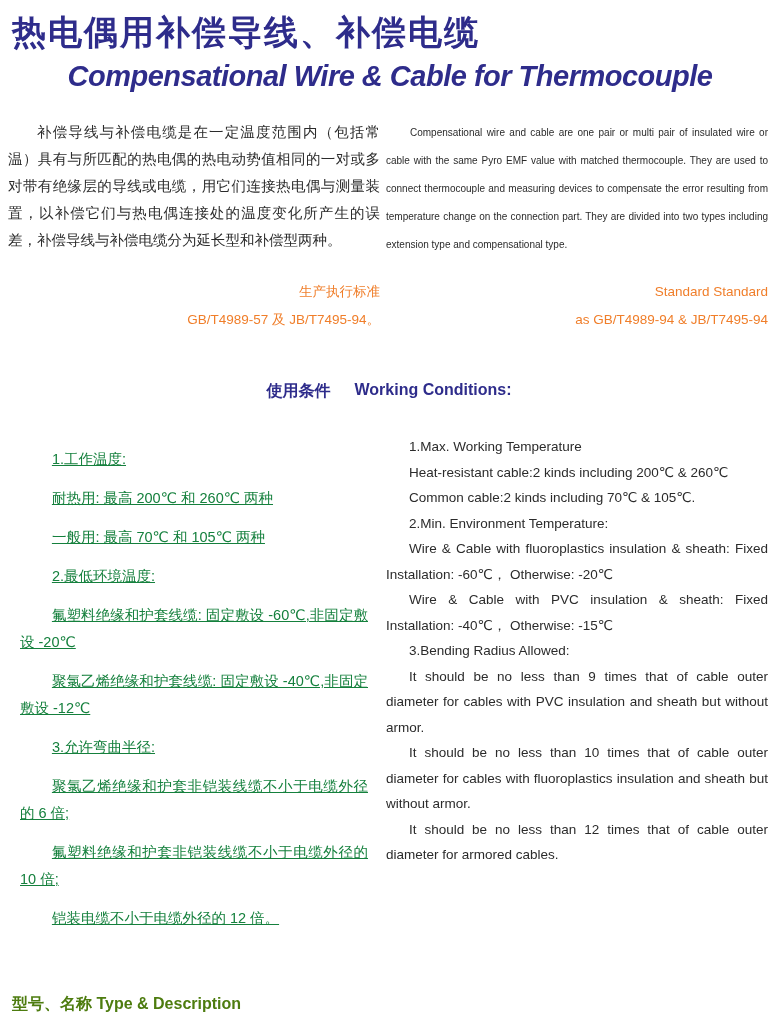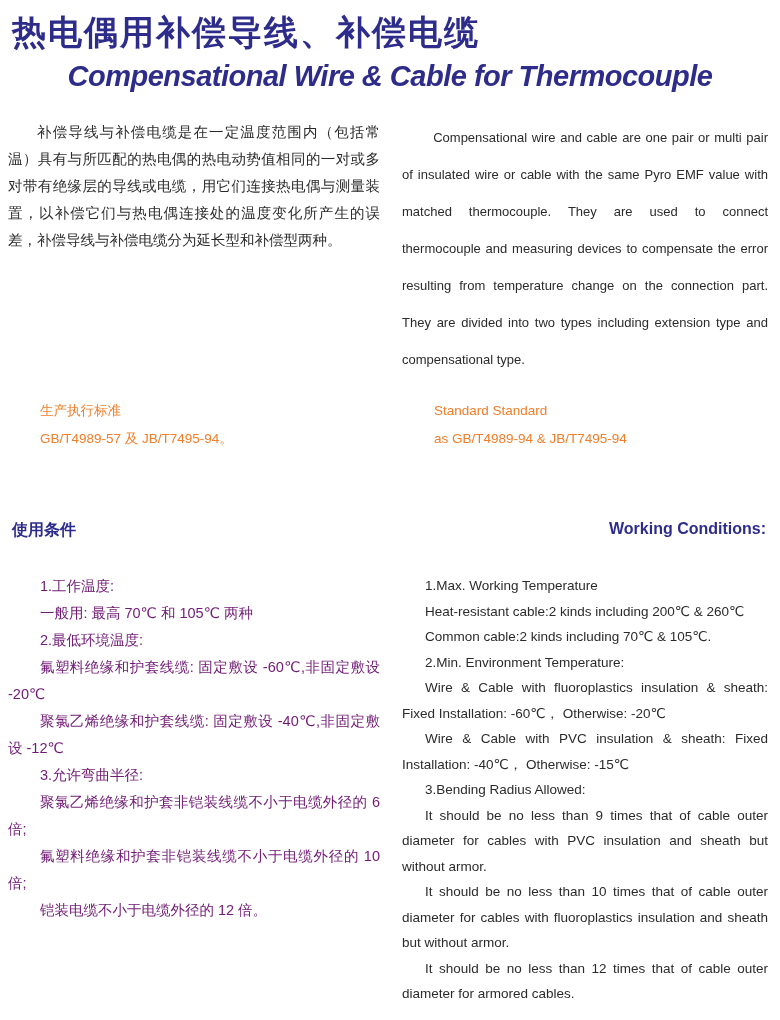--- a/index.html
+++ b/index.html
@@ -20,50 +20,50 @@
     color: #2E2C8B;
   }
   .title-en {
     margin: 2px 0 0 4px;
     font-size: 29px; font-weight: bold; font-style: italic; letter-spacing: -0.5px;
     color: #2E2C8B;
     text-align: center;
   }
 
   
-  .two-col { display: grid; grid-template-columns: 372px 1fr; column-gap: 22px; }
+  .two-col { display: grid; grid-template-columns: 372px 1fr; column-gap: 6px; }
 
   
   .intro { margin-top: 26px; }
   .intro-zh {
     margin: 0; font-size: 14.5px; line-height: 27px;
     text-align: justify; text-indent: 2em; color: #2b2b2b;
   }
   .intro-en {
-    margin: 0; font-size: 13px; line-height: 37px;
+    margin: 0; font-size: 10px; line-height: 28px;
     text-align: justify; text-indent: 2.4em; color: #2b2b2b;
   }
 
   
   .standard { margin-top: 22px; color: #F07E2A; font-size: 13.5px; }
-  .standard .col { padding-left: 32px; }
+  .standard .col { padding-left: 32px; text-align: right; }
   .standard p { margin: 0 0 7px 0; line-height: 21px; }
 
   
   .cond-headings {
-    display: flex; justify-content: space-between;
-    margin-top: 64px; padding: 0 2px 0 4px;
+    display: flex; justify-content: center;
+    margin-top: 44px; padding: 0 2px 0 4px;
     font-size: 16px; font-weight: bold; color: #2E2C8B; gap: 24px;
   }
 
   
   .conditions { margin-top: 32px; }
   .cond-item-zh {
-    margin: 0; font-size: 14.5px; line-height: 27px;
-    text-align: justify; text-indent: 2.2em; color: #701a75;
+    margin: 12px; font-size: 14.5px; line-height: 27px;
+    text-align: justify; text-indent: 2.2em; color: #15803d; text-decoration: underline;
   }
   .cond-item-en {
     margin: 0; font-size: 13.5px; line-height: 25.5px;
     text-align: justify; text-indent: 1.7em; color: #2b2b2b;
   }
 
   
   .section-heading {
     margin: 50px 0 0 4px;
     font-size: 16px; font-weight: bold; color: #4d7c0f;
@@ -96,20 +96,21 @@
   </div>
 
   <div class="cond-headings">
     <span>使用条件</span>
     <span>Working Conditions:</span>
   </div>
 
   <div class="two-col conditions">
     <div class="col">
         <p class="cond-item-zh">1.工作温度:</p>
+        <p class="cond-item-zh">耐热用: 最高 200℃ 和 260℃ 两种</p>
         <p class="cond-item-zh">一般用: 最高 70℃ 和 105℃ 两种</p>
         <p class="cond-item-zh">2.最低环境温度:</p>
         <p class="cond-item-zh">氟塑料绝缘和护套线缆: 固定敷设 -60℃,非固定敷设 -20℃</p>
         <p class="cond-item-zh">聚氯乙烯绝缘和护套线缆: 固定敷设 -40℃,非固定敷设 -12℃</p>
         <p class="cond-item-zh">3.允许弯曲半径:</p>
         <p class="cond-item-zh">聚氯乙烯绝缘和护套非铠装线缆不小于电缆外径的 6 倍;</p>
         <p class="cond-item-zh">氟塑料绝缘和护套非铠装线缆不小于电缆外径的 10 倍;</p>
         <p class="cond-item-zh">铠装电缆不小于电缆外径的 12 倍。</p>
       </div>
     <div class="col">

